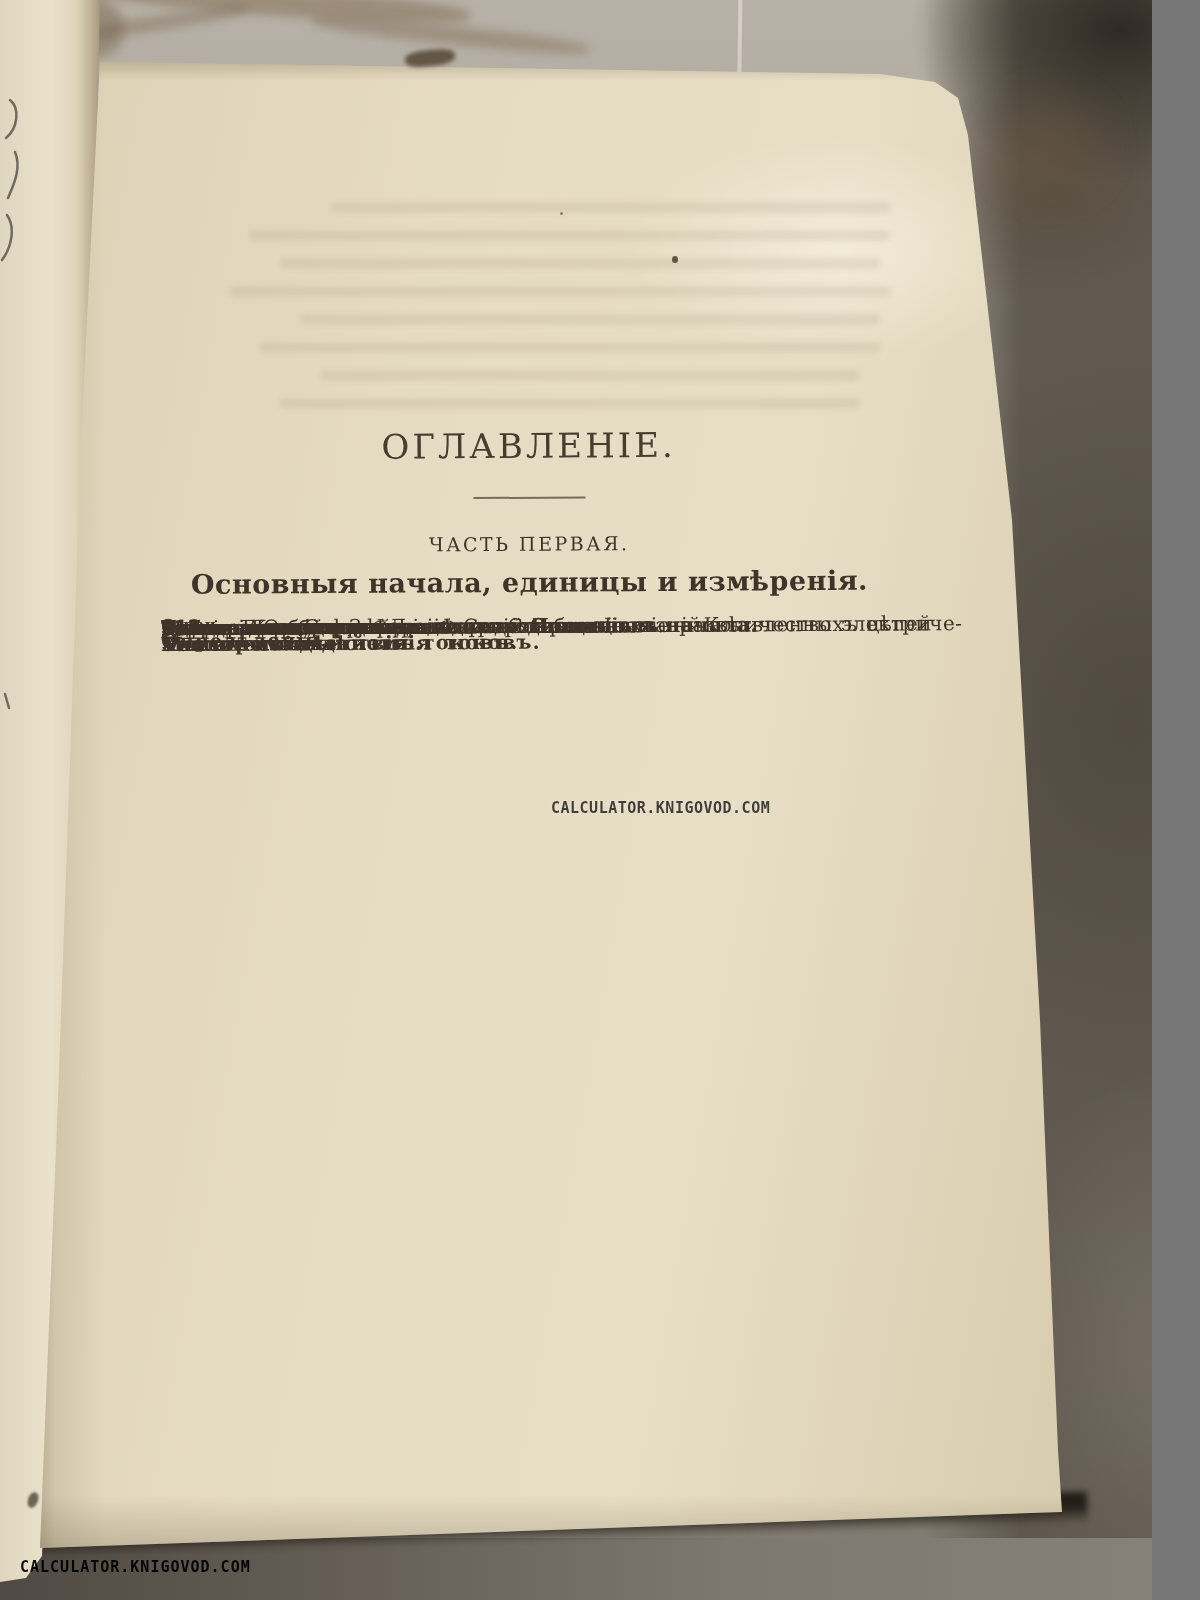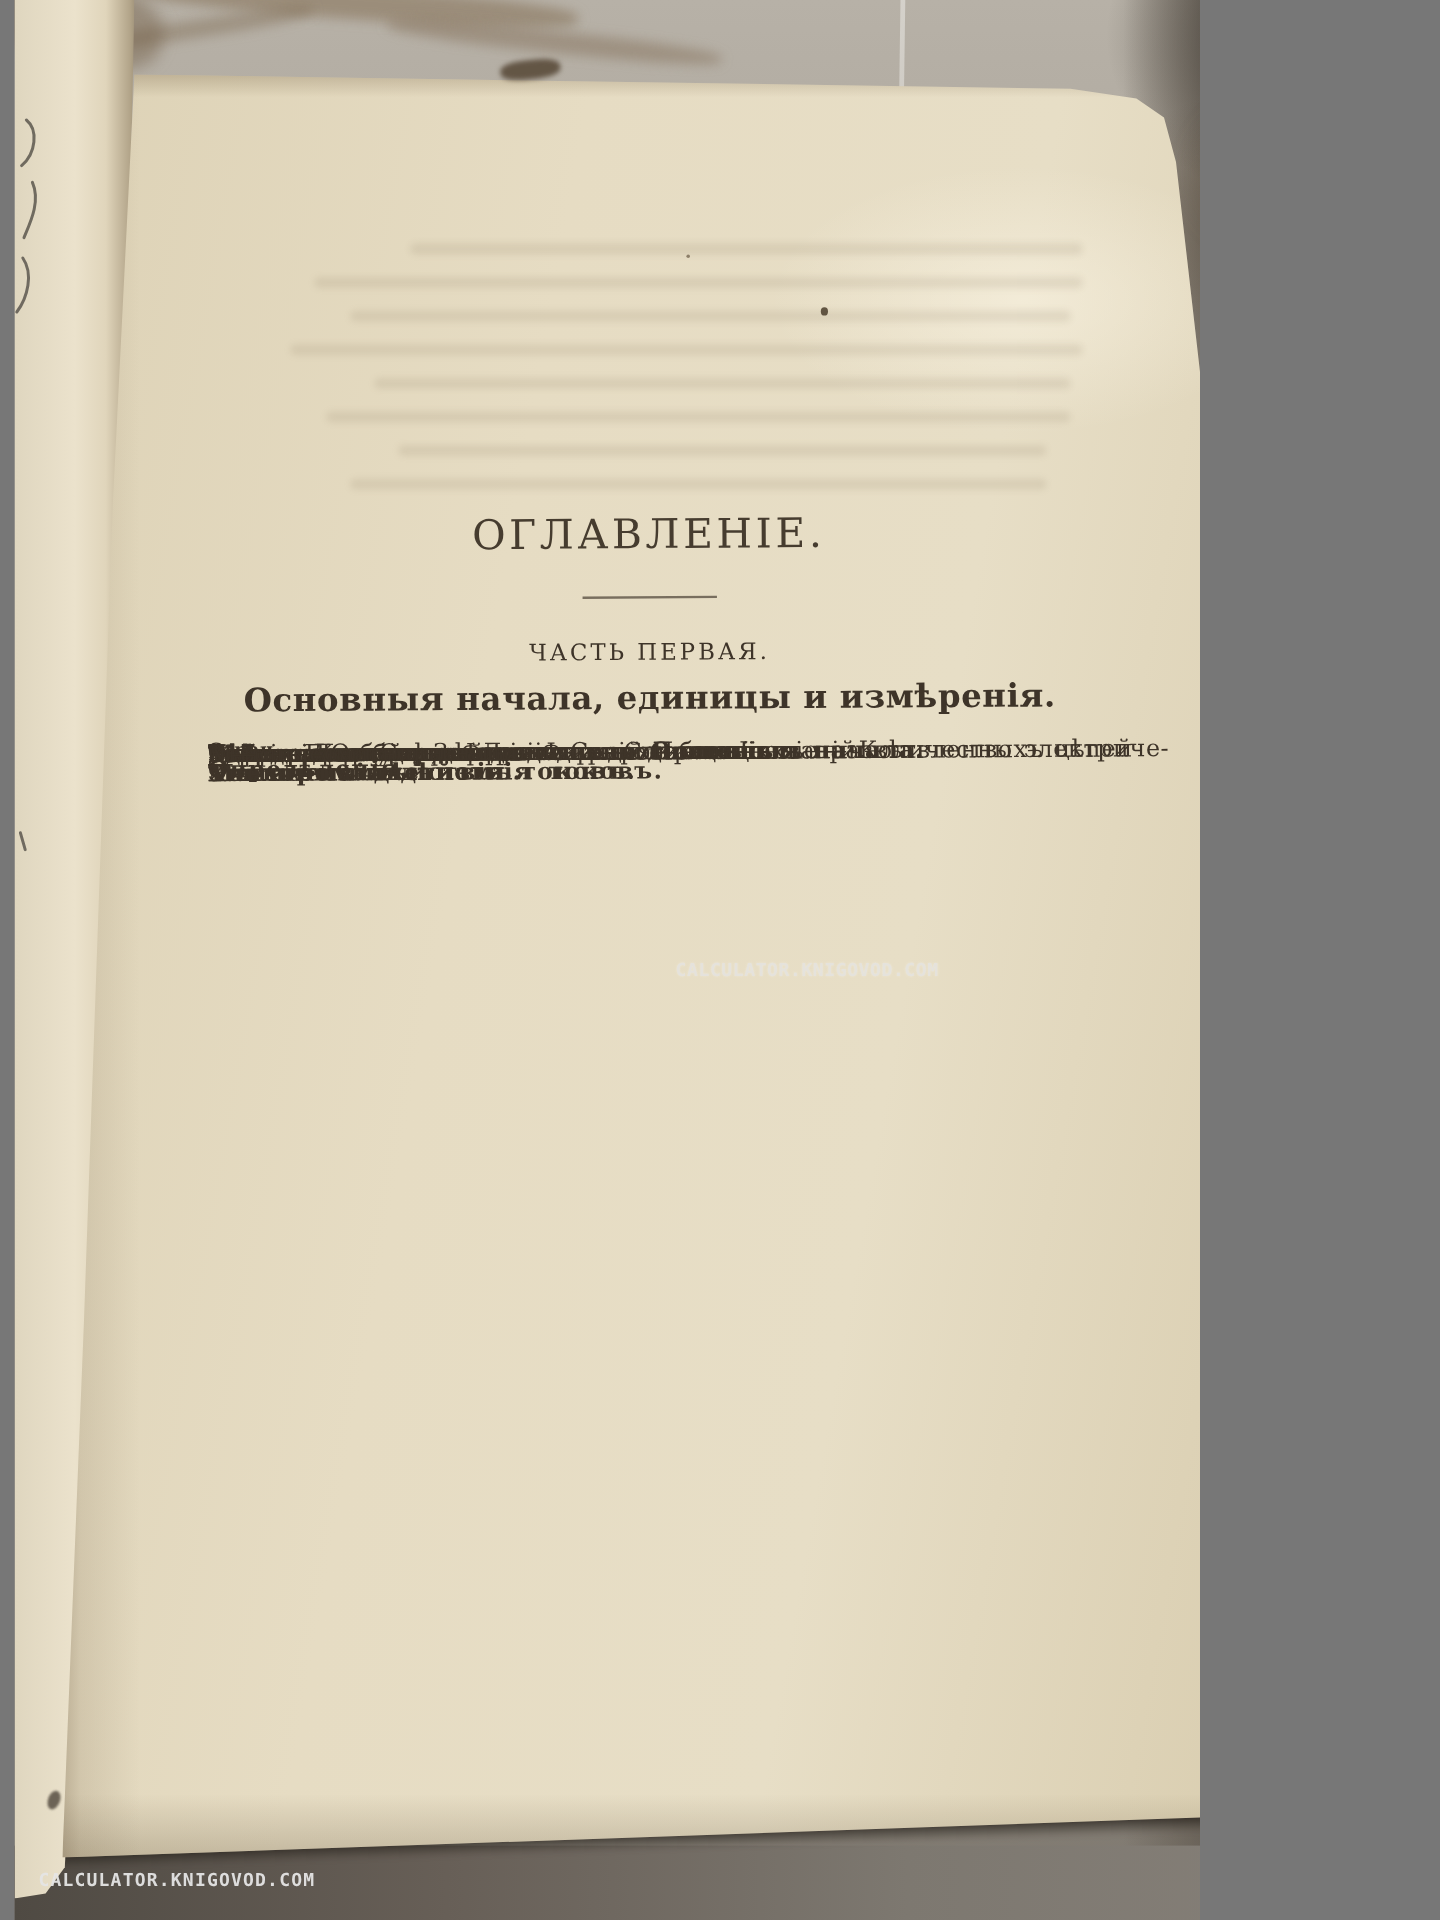--- a/index.html
+++ b/index.html
@@ -1,17 +1,17 @@
 <!DOCTYPE html>
 <html><head>
 <meta charset="utf-8">
 <style>
   html,body{margin:0;padding:0;background:#777;}
-  .scene{position:relative;width:988px;height:1600px;overflow:hidden;
-         font-family:"DejaVu Serif", serif;margin-left:12px;}
+  .scene{position:relative;width:1152px;height:1600px;overflow:hidden;
+         font-family:"DejaVu Serif", serif;}
   .scene *{position:absolute;box-sizing:border-box;}
 
   
   .wall{left:0;top:0;width:1200px;height:1600px;
     background:
       radial-gradient(ellipse 300px 220px at 1120px 30px, rgba(43,38,32,.92), rgba(43,38,32,0) 70%),
       radial-gradient(ellipse 230px 170px at 1055px 190px, rgba(82,70,54,.55), rgba(82,70,54,0) 70%),
       radial-gradient(ellipse 420px 520px at 1130px 720px, rgba(66,59,50,.5), rgba(66,59,50,0) 75%),
       radial-gradient(ellipse 300px 400px at 1180px 1350px, rgba(160,153,143,.35), rgba(160,153,143,0) 70%),
       linear-gradient(to right, rgba(92,84,74,0) 0 77%, rgba(92,84,74,.92) 85% 100%),
@@ -79,21 +79,21 @@
   .entries{position:static;}
   .row{position:static;display:flex;align-items:baseline;font-size:20px;line-height:27px;}
   .lbl{letter-spacing:.4px;word-spacing:2.5px;white-space:nowrap;}
   .row.indent .lbl{padding-left:50px;}
   .dots{flex:1;align-self:stretch;margin:0 8px 0 10px;
         background-image:radial-gradient(circle,#463b2e 1.5px,rgba(70,59,46,0) 1.9px);
         background-size:13.5px 27px;background-repeat:repeat-x;background-position:2px 6px;}
   .pg{min-width:40px;text-align:right;letter-spacing:.5px;}
 
   
-  .wm{font-family:"DejaVu Sans Mono", monospace;font-weight:bold;color:#e5e5e5;white-space:nowrap;}
+  .wm{font-family:"DejaVu Sans Mono", monospace;font-weight:bold;color:#000000;white-space:nowrap;}
   .wm-mid{left:551px;top:799px;font-size:15px;letter-spacing:.5px;opacity:.72;
           text-shadow:0 0 2px rgba(255,255,255,.4);}
   .wm-bottom{left:20px;top:1558px;font-size:15px;letter-spacing:1px;opacity:.95;}
 </style>
 </head>
 <body>
 
 <div class="scene">
   <div class="wall"></div>
   <div class="streak s1"></div>

